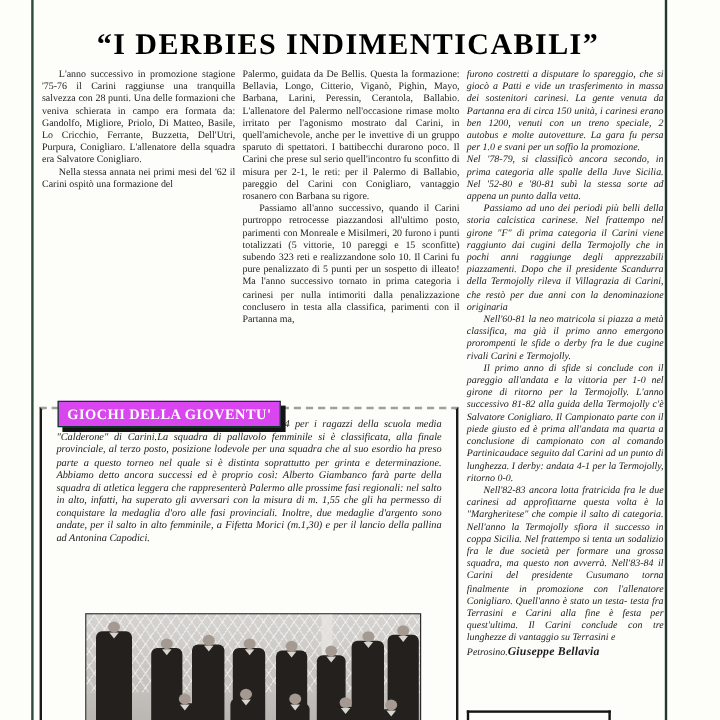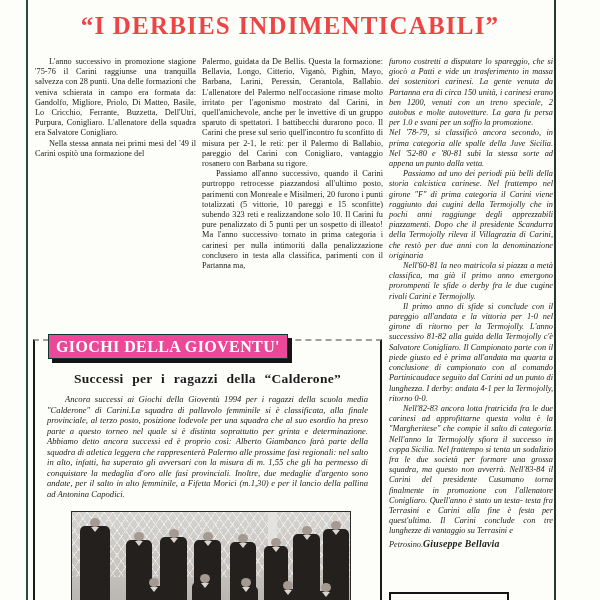--- a/index.html
+++ b/index.html
@@ -3,36 +3,36 @@
 <meta charset="utf-8">
 <style>
   html,body{margin:0;padding:0;}
   body{width:600px;height:600px;background:#fdfdfa;overflow:hidden;
        font-family:"Liberation Serif", serif;color:#1b1b1b;}
   .page{position:relative;width:600px;height:600px;background:#fdfdfa;overflow:hidden;}
 
   .rule-left{position:absolute;left:26px;top:0;width:2px;height:600px;background:#2e4a3c;}
   .rule-right{position:absolute;left:554px;top:0;width:2px;height:600px;background:#26372e;}
 
-  .title{position:absolute;left:28px;top:12px;width:524px;margin:0;text-align:center;
-         font-size:25px;font-weight:bold;letter-spacing:1.2px;color:#ef4444;}
+  .title{position:absolute;left:28px;top:24px;width:524px;margin:0;text-align:center;
+         font-size:25px;font-weight:bold;letter-spacing:1.2px;color:#000000;}
 
   .col{position:absolute;}
   .col p{margin:0;text-align:justify;font-size:8.3px;line-height:10.2px;}
   .col p.ind{text-indent:14px;}
   .col1{left:35px;top:57px;width:161px;}
   .col2{left:202px;top:57px;width:181px;}
   .col3{left:389px;top:57px;width:164px;font-style:italic;}
   .signrow{display:flex;align-items:baseline;margin-top:1px;}
   .signrow .pre{font-size:8.3px;}
   .signrow .sig{font-weight:bold;font-size:9.8px;letter-spacing:0.2px;}
 
-  .giochi{position:absolute;left:48px;top:334px;z-index:3;background:#ec4899;color:#ffffff;
+  .giochi{position:absolute;left:48px;top:334px;z-index:3;background:#d946ef;color:#ffffff;
           border:1px solid #0d382a;box-shadow:4px 4px 0 #141414;
-          font-weight:bold;font-size:16px;letter-spacing:0.4px;padding:3px 7px 2px 7px;}
+          font-weight:bold;font-size:12px;letter-spacing:0.4px;padding:3px 7px 2px 7px;}
 
   .calbox{position:absolute;left:33px;top:339px;width:345px;height:262px;z-index:1;
           border-left:2px solid #1a1a1a;border-right:2px solid #1a1a1a;
           border-top:2px dashed #9f9f9b;}
   .calbox h2{margin:30px 8px 0 8px;text-align:center;font-size:13.5px;font-weight:bold;
              word-spacing:5px;letter-spacing:0.3px;}
   .calbody{margin:7px 12px 0 12px;font-style:italic;font-size:8.6px;line-height:10.5px;
            text-align:justify;text-indent:18px;font-weight:bold;font-weight:500;}
 
   .photo{position:absolute;left:36px;top:170px;width:278px;height:105px;
@@ -58,21 +58,21 @@
 
 <div class="page">
 
   <div class="rule-left"></div>
   <div class="rule-right"></div>
 
   <h1 class="title">“I DERBIES INDIMENTICABILI”</h1>
 
   <div class="col col1">
     <p class="ind">L'anno successivo in promozione stagione '75-76 il Carini raggiunse una tranquilla salvezza con 28 punti. Una delle formazioni che veniva schierata in campo era formata da: Gandolfo, Migliore, Priolo, Di Matteo, Basile, Lo Cricchio, Ferrante, Buzzetta, Dell'Utri, Purpura, Conigliaro. L'allenatore della squadra era Salvatore Conigliaro.</p>
-    <p class="ind">Nella stessa annata nei primi mesi del '49 il Carini ospitò una formazione del</p>
+    <p class="ind">Nella stessa annata nei primi mesi del '62 il Carini ospitò una formazione del</p>
   </div>
 
   <div class="col col2">
     <p>Palermo, guidata da De Bellis. Questa la formazione: Bellavia, Longo, Citterio, Viganò, Pighin, Mayo, Barbana, Larini, Peressin, Cerantola, Ballabio. L'allenatore del Palermo nell'occasione rimase molto irritato per l'agonismo mostrato dal Carini, in quell'amichevole, anche per le invettive di un gruppo sparuto di spettatori. I battibecchi durarono poco. Il Carini che prese sul serio quell'incontro fu sconfitto di misura per 2-1, le reti: per il Palermo di Ballabio, pareggio del Carini con Conigliaro, vantaggio rosanero con Barbana su rigore.</p>
     <p class="ind">Passiamo all'anno successivo, quando il Carini purtroppo retrocesse piazzandosi all'ultimo posto, parimenti con Monreale e Misilmeri, 20 furono i punti totalizzati (5 vittorie, 10 pareggi e 15 sconfitte) subendo 323 reti e realizzandone solo 10. Il Carini fu pure penalizzato di 5 punti per un sospetto di illeato! Ma l'anno successivo tornato in prima categoria i carinesi per nulla intimoriti dalla penalizzazione conclusero in testa alla classifica, parimenti con il Partanna ma,</p>
   </div>
 
   <div class="col col3">
     <p>furono costretti a disputare lo spareggio, che si giocò a Patti e vide un trasferimento in massa dei sostenitori carinesi. La gente venuta da Partanna era di circa 150 unità, i carinesi erano ben 1200, venuti con un treno speciale, 2 autobus e molte autovetture. La gara fu persa per 1.0 e svani per un soffio la promozione.</p>
     <p>Nel '78-79, si classificò ancora secondo, in prima categoria alle spalle della Juve Sicilia. Nel '52-80 e '80-81 subì la stessa sorte ad appena un punto dalla vetta.</p>
@@ -84,21 +84,20 @@
       <span class="pre">Petrosino.</span>
       <span class="sig">Giuseppe Bellavia</span>
     </div>
   </div>
 
   <div class="giochi">
     <span>GIOCHI DELLA GIOVENTU'</span>
   </div>
 
   <div class="calbox">
-    <h2>Successi per i ragazzi della “Calderone”</h2>
     <p class="calbody">Ancora successi ai Giochi della Gioventù 1994 per i ragazzi della scuola media "Calderone" di Carini.La squadra di pallavolo femminile si è classificata, alla finale provinciale, al terzo posto, posizione lodevole per una squadra che al suo esordio ha preso parte a questo torneo nel quale si è distinta soprattutto per grinta e determinazione. Abbiamo detto ancora successi ed è proprio così: Alberto Giambanco farà parte della squadra di atletica leggera che rappresenterà Palermo alle prossime fasi regionali: nel salto in alto, infatti, ha superato gli avversari con la misura di m. 1,55 che gli ha permesso di conquistare la medaglia d'oro alle fasi provinciali. Inoltre, due medaglie d'argento sono andate, per il salto in alto femminile, a Fifetta Morici (m.1,30) e per il lancio della pallina ad Antonina Capodici.</p>
 
     <div class="photo">
       <b class="pole"></b>
       <i style="left:8px;top:14px;width:30px;height:82px;"></i>
       <i style="left:54px;top:28px;width:26px;height:70px;"></i>
       <i style="left:88px;top:25px;width:27px;height:72px;"></i>
       <i style="left:122px;top:28px;width:27px;height:70px;"></i>
       <i style="left:158px;top:30px;width:26px;height:68px;"></i>
       <i style="left:192px;top:34px;width:24px;height:64px;"></i>

